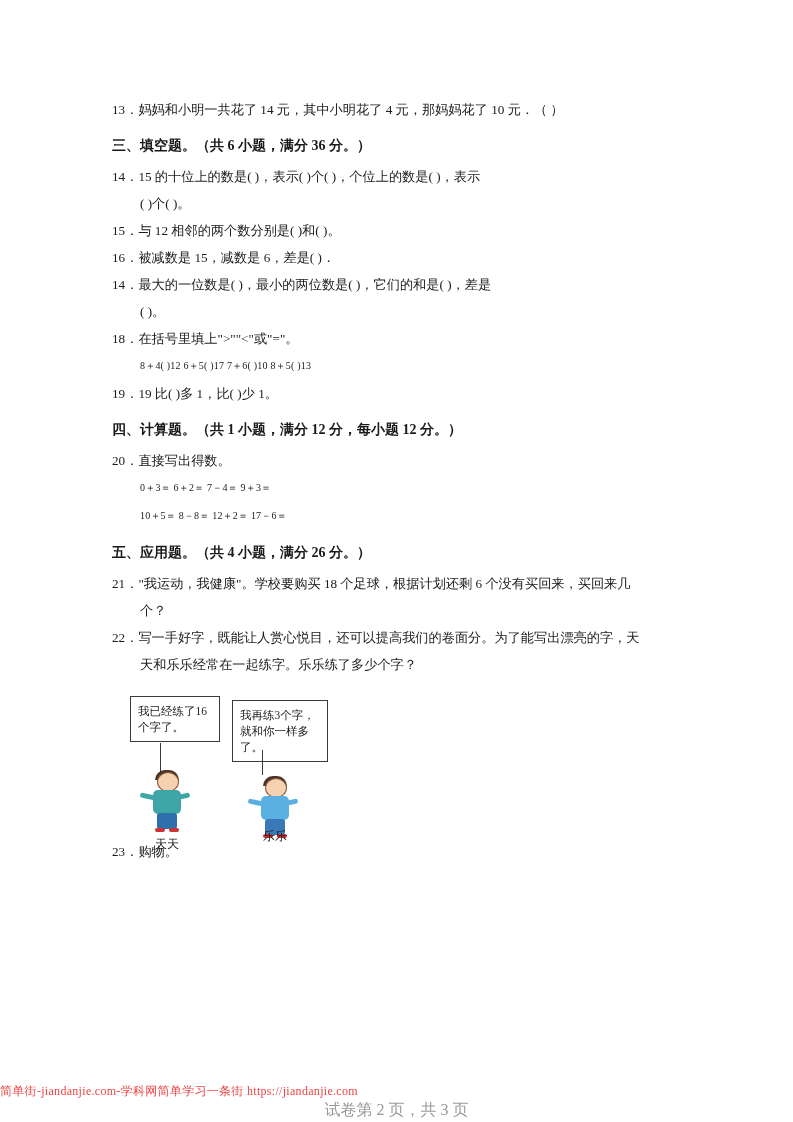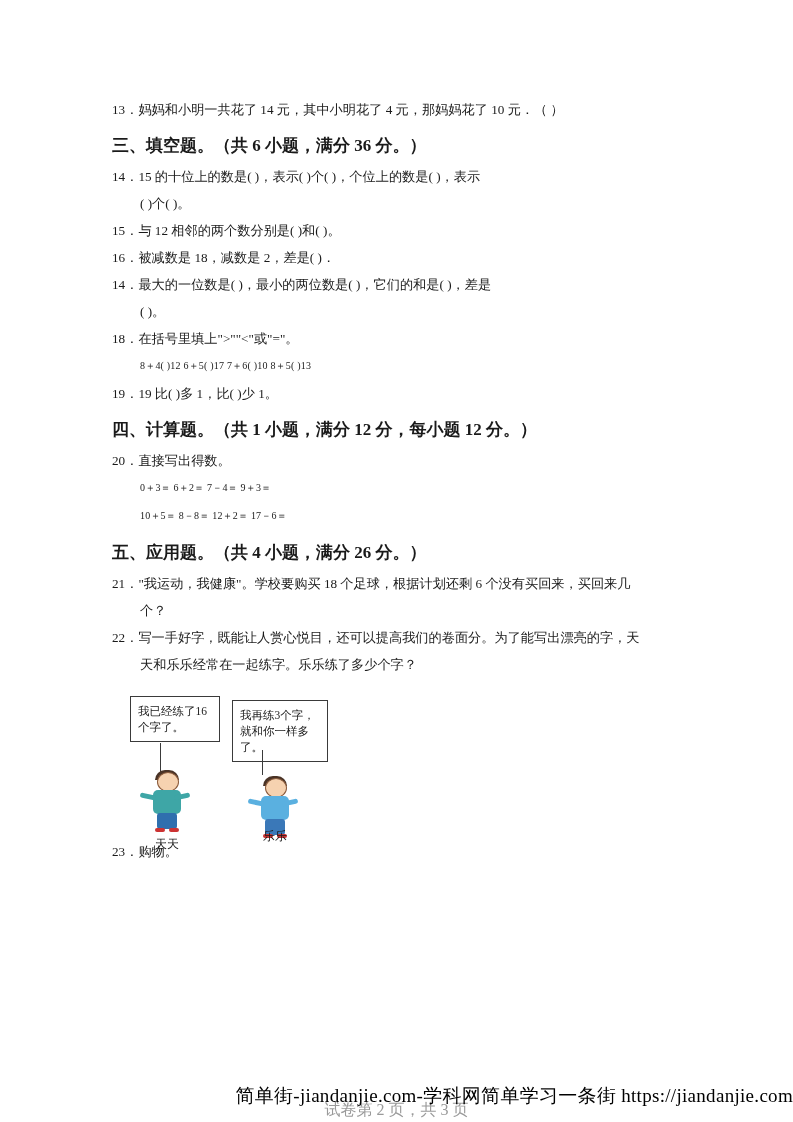--- a/index.html
+++ b/index.html
@@ -17,21 +17,21 @@
     width:793px;height:1122px;
   }
   .content{
     position:absolute;
     left:112px;
     top:96px;
     width:570px;
   }
   .section-title{
     font-weight:bold;
-    font-size:17px;
+    font-size:14px;
     line-height:34px;
     margin-top:6px;
   }
   .q{
     font-size:13.2px;
     line-height:27px;
   }
   .indent{
     padding-left:28px;
   }
@@ -111,43 +111,43 @@
     width:793px;
     text-align:center;
     font-size:16px;
     color:#9a9a9a;
   }
   .watermark{
     position:absolute;
     left:0;
     top:1083px;
     width:793px;
-    text-align:right;
-    font-size:19px;
-    color:#000000;
+    text-align:left;
+    font-size:12px;
+    color:#ef4444;
     letter-spacing:0.3px;
   }
 </style>
 </head>
 <body>
 
 <div class="page">
 
   <div class="content">
 
     <div class="q">13．妈妈和小明一共花了 14 元，其中小明花了 4 元，那妈妈花了 10 元．（            ）</div>
 
     <div class="section-title">三、填空题。（共 6 小题，满分 36 分。）</div>
 
     <div class="q">14．15 的十位上的数是(            )，表示(            )个(            )，个位上的数是(            )，表示</div>
     <div class="q indent">(            )个(            )。</div>
 
     <div class="q">15．与 12 相邻的两个数分别是(            )和(            )。</div>
 
-    <div class="q">16．被减数是 18，减数是 2，差是(            )．</div>
+    <div class="q">16．被减数是 15，减数是 6，差是(            )．</div>
 
     <div class="q">14．最大的一位数是(            )，最小的两位数是(            )，它们的和是(            )，差是</div>
     <div class="q indent">(            )。</div>
 
     <div class="q">18．在括号里填上"&gt;""&lt;"或"="。</div>
     <div class="sub">8＋4(            )12        6＋5(            )17        7＋6(            )10    8＋5(            )13</div>
 
     <div class="q">19．19 比(            )多 1，比(            )少 1。</div>
 
     <div class="section-title">四、计算题。（共 1 小题，满分 12 分，每小题 12 分。）</div>

